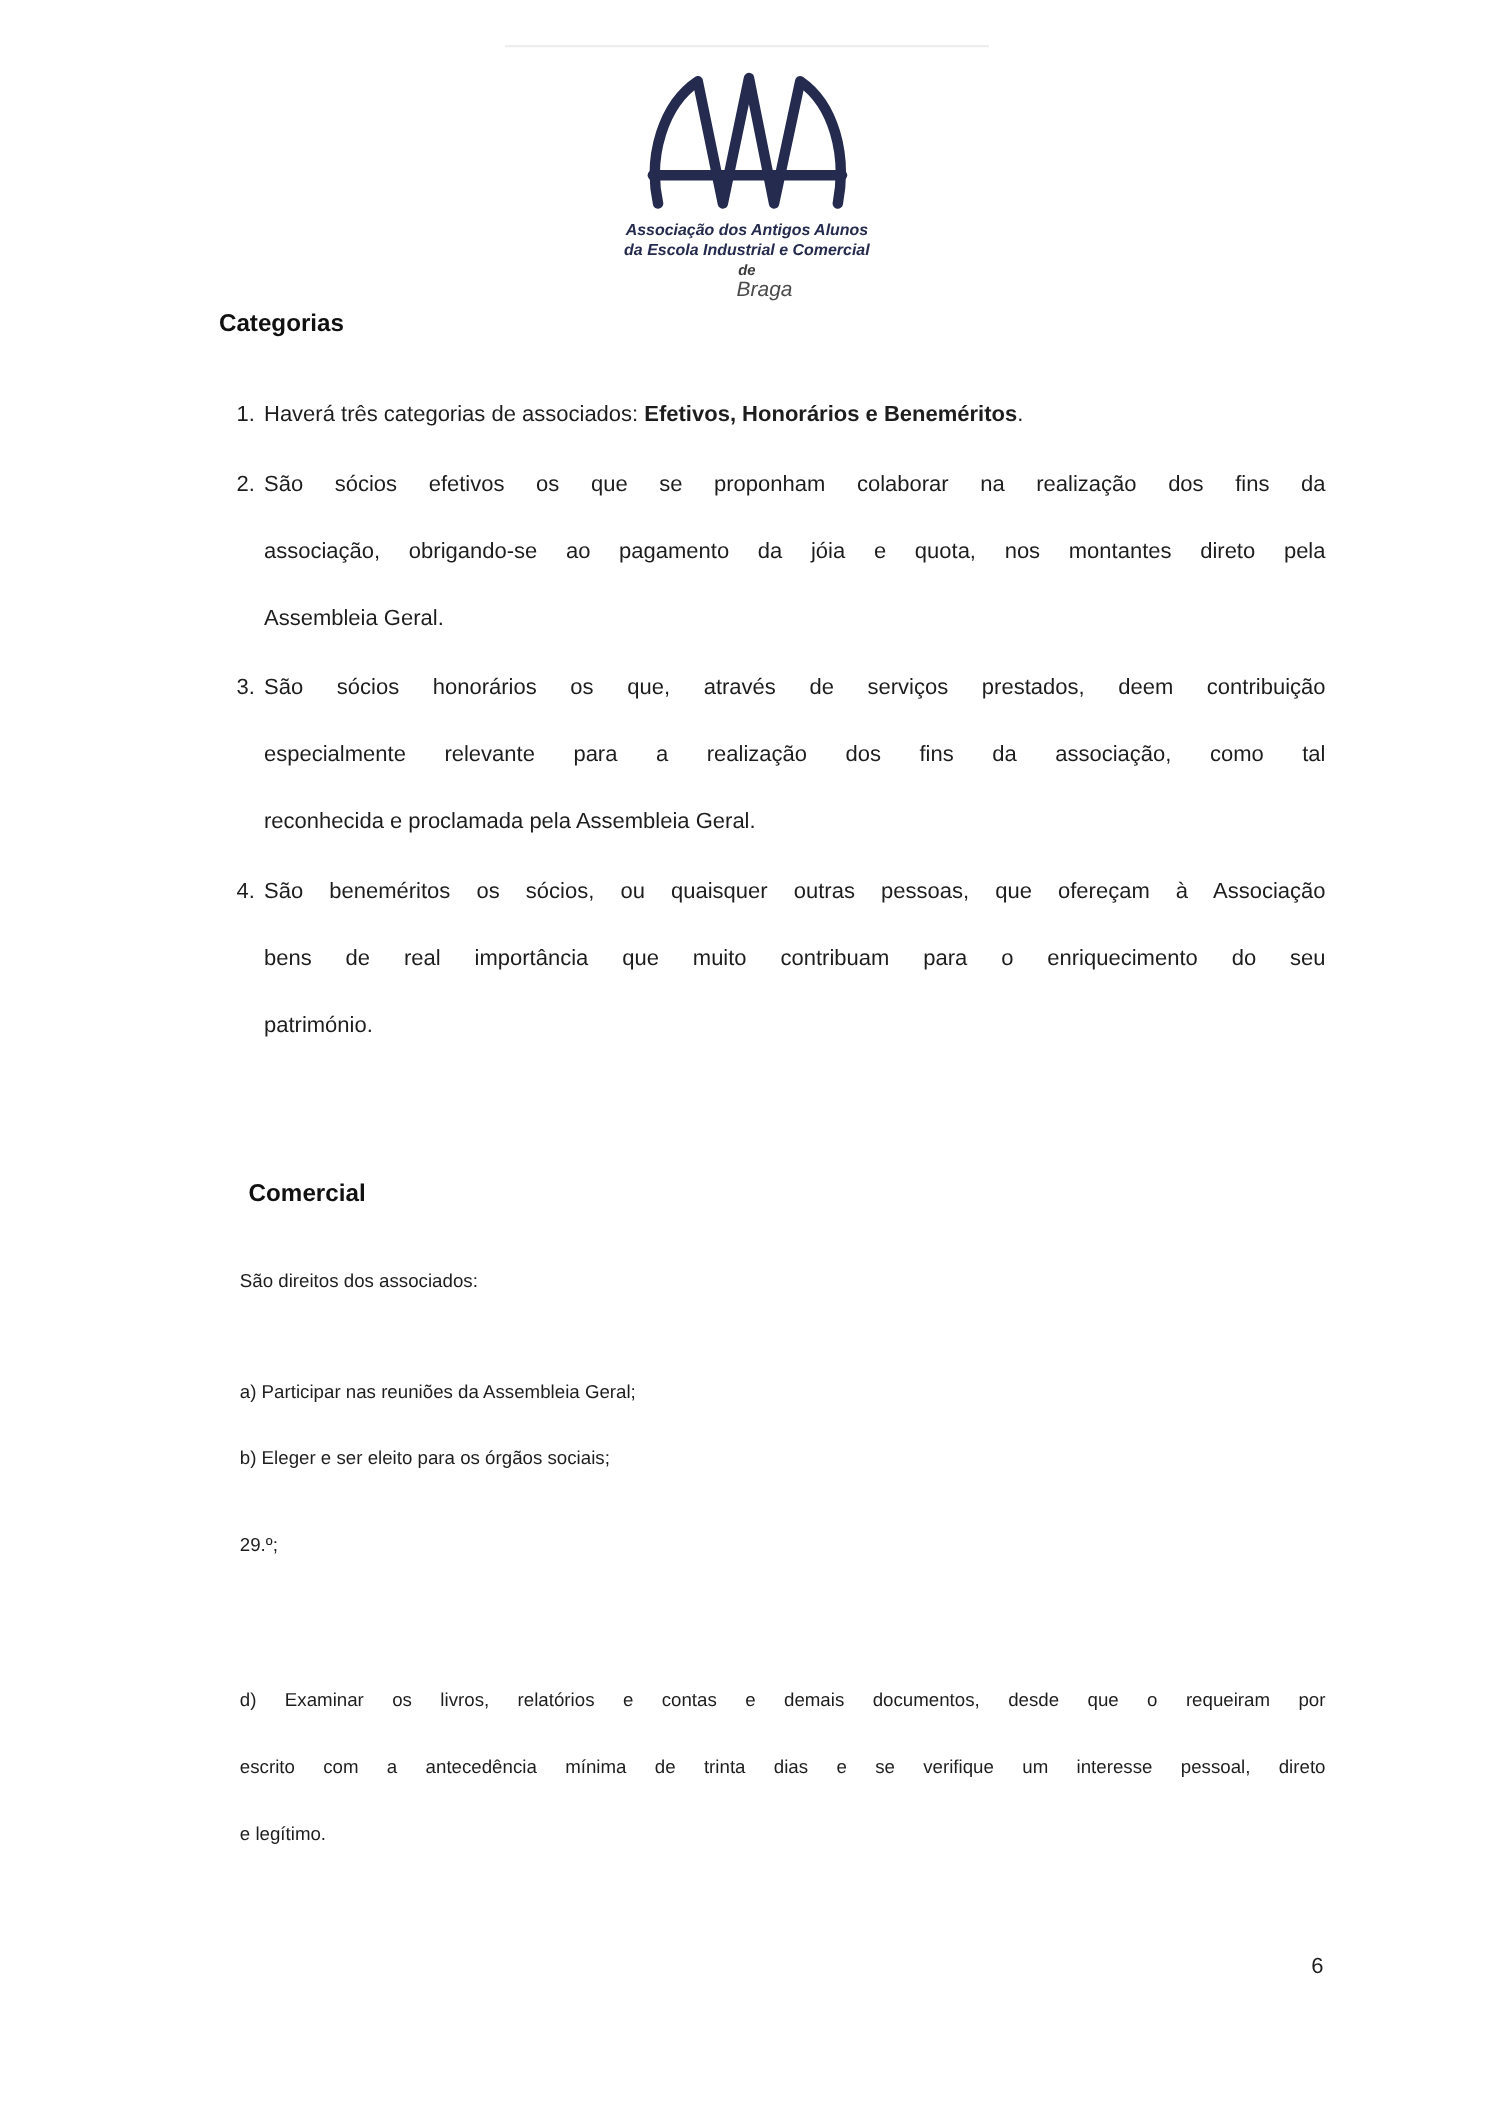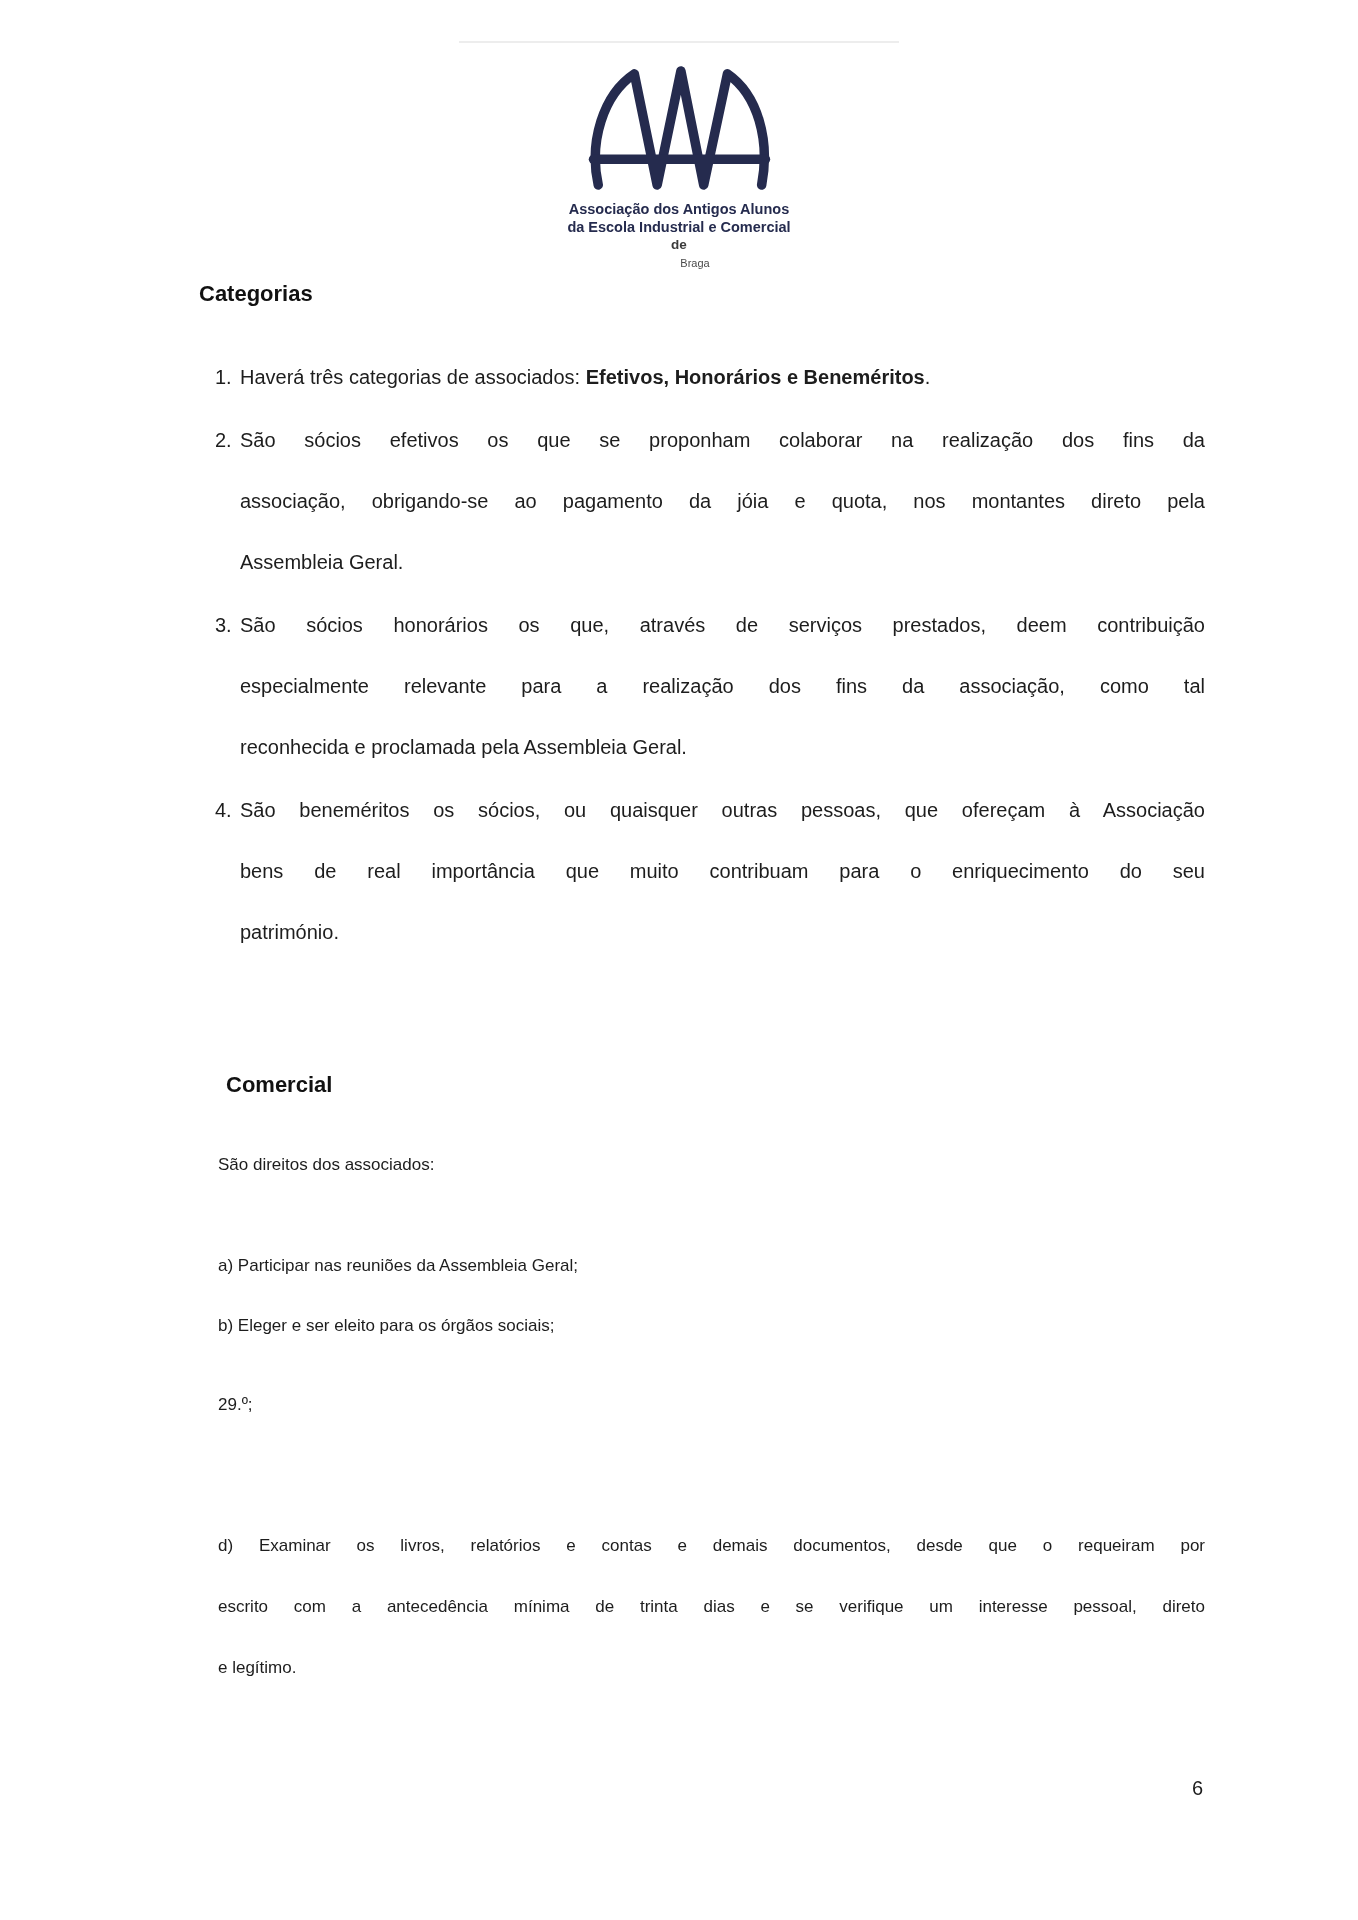--- a/index.html
+++ b/index.html
@@ -21,33 +21,33 @@
     background: #ededed;
   }
   .logo {
     position: absolute;
     top: 64px;
     left: 0;
     width: 100%;
     text-align: center;
   }
   .logo svg { display: inline-block; }
-  .logo-cap { margin-top: 4px; line-height: 18px; }
+  .logo-cap { margin-top: 4px; line-height: 18px; font-style: italic; }
   .cap-main {
     font-size: 14.5px;
     font-weight: bold;
     color: #252b4e;
   }
   .cap-de {
     font-size: 13.5px;
     font-weight: bold;
     color: #3a3a3a;
   }
   .cap-braga {
-    font-size: 11px;
+    font-size: 19px;
     font-weight: normal;
     color: #4a4a4a;
     padding-left: 32px;
   }
   .h-cat, .h-dir {
     position: absolute;
     margin: 4px;
     font-size: 22px;
     font-weight: bold;
     color: #111111;

